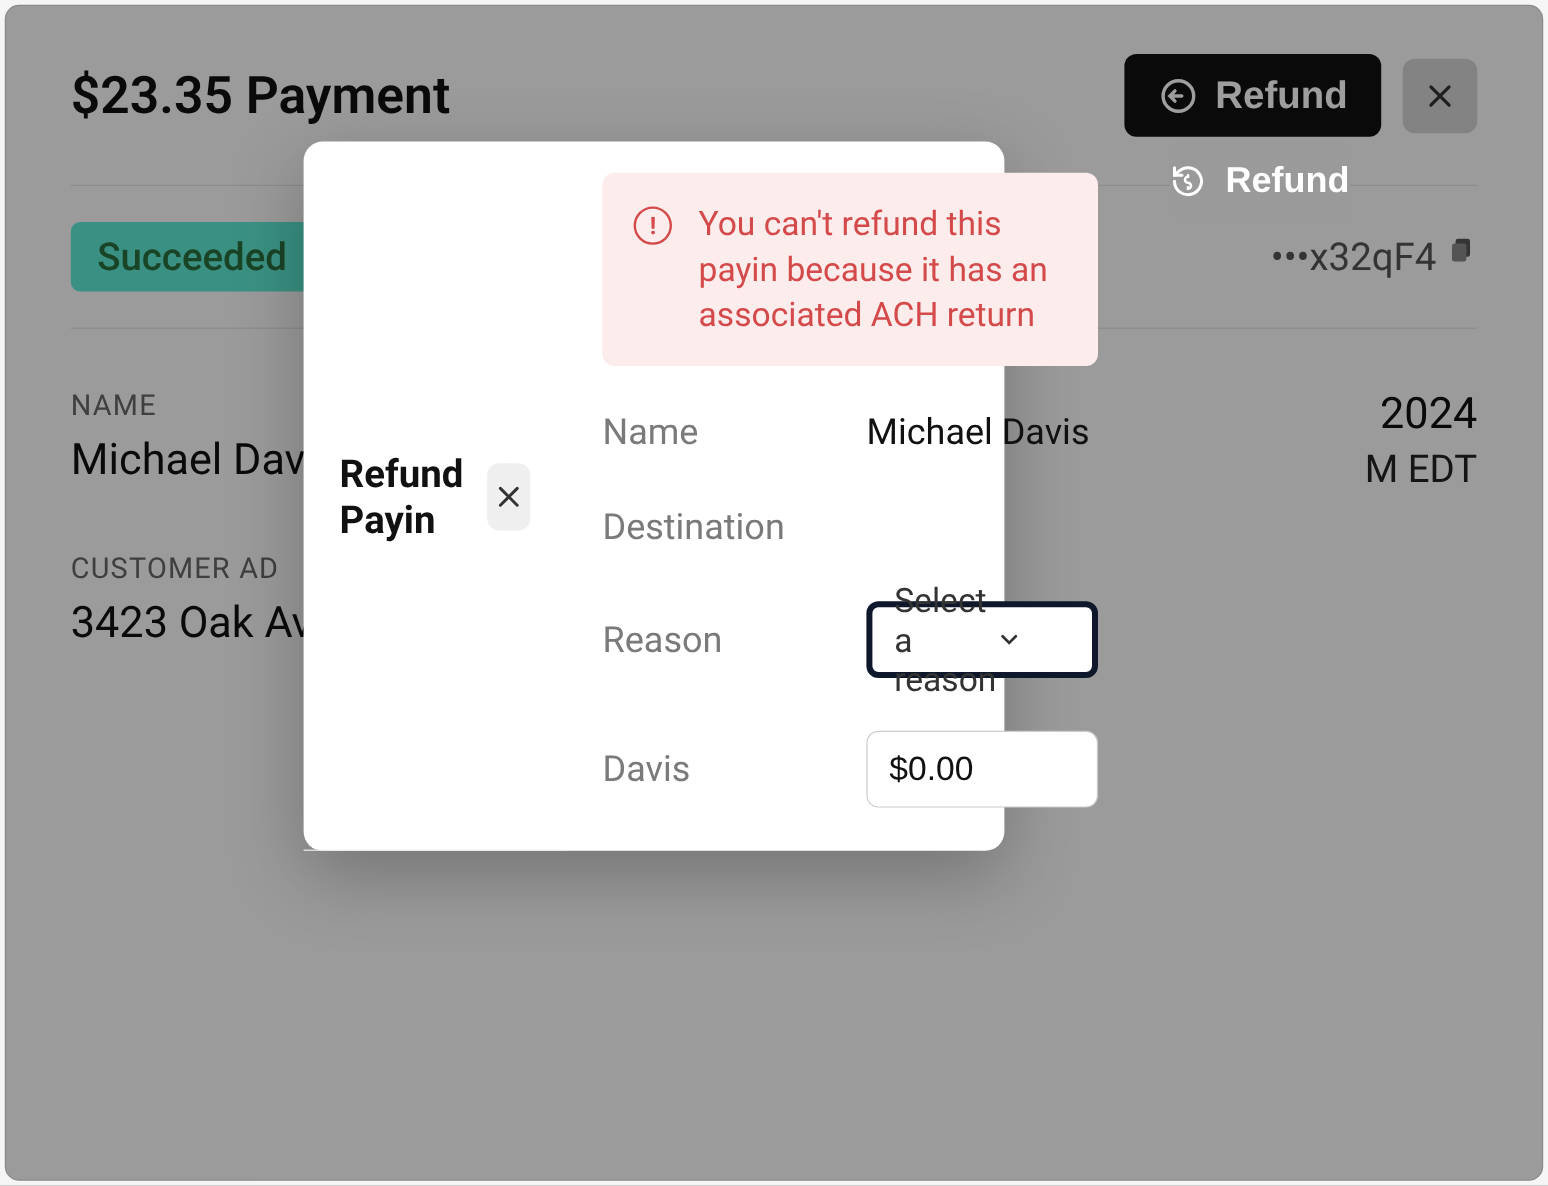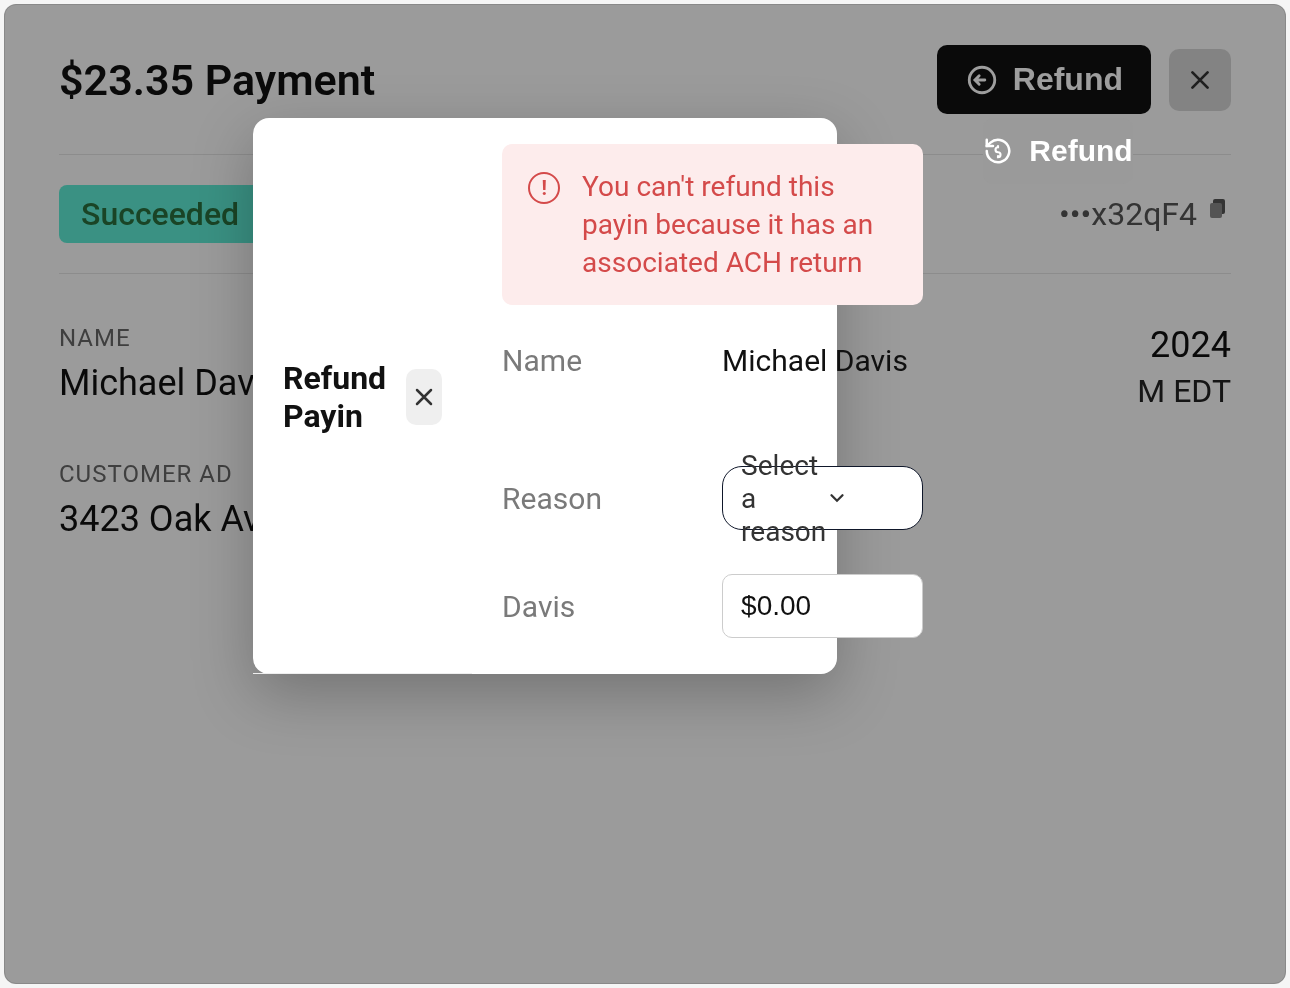--- a/index.html
+++ b/index.html
@@ -105,22 +105,22 @@
   }
   .form-label { color: #7a7a7a; }
   .form-value { color:#111; display:flex; align-items:center; gap:18px; }
 
   .bank-icon {
     display:inline-flex; width:36px; height:30px; position:relative;
   }
 
   .select {
     width: 100%; height: 64px;
-    border: 1px solid #0f172a; border-radius: 20px;
-    padding: 0 74px 0 18px;
+    border: 5px solid #0f172a; border-radius: 10px;
+    padding: 0 58px 0 18px;
     font-size: 28px; color:#333;
     display:flex; align-items:center; justify-content:space-between;
     background:#fff;
   }
   .select .chev { margin-left:auto; }
   .amount-input {
     width: 100%; height: 64px;
     border: 1px solid #ccc; border-radius: 10px;
     padding: 16px 18px; font-size: 28px; color:#111;
   }
@@ -208,20 +208,21 @@
       <span class="alert-icon">!</span>
       <span>You can't refund this payin because it has an associated ACH return</span>
     </div>
 
     <div class="form-row">
       <div class="form-label">Name</div>
       <div class="form-value">Michael Davis</div>
     </div>
 
     <div class="form-row">
+      <div class="form-label">Destination</div>
     </div>
 
     <div class="form-row">
       <div class="form-label">Reason</div>
       <div class="select">
         <span>Select a reason</span>
         <span class="chev">
           <svg width="22" height="22" viewBox="0 0 24 24" fill="none" stroke="#333" stroke-width="2.5" stroke-linecap="round">
               <path d="M6 9l6 6 6-6"></path>
             </svg>

